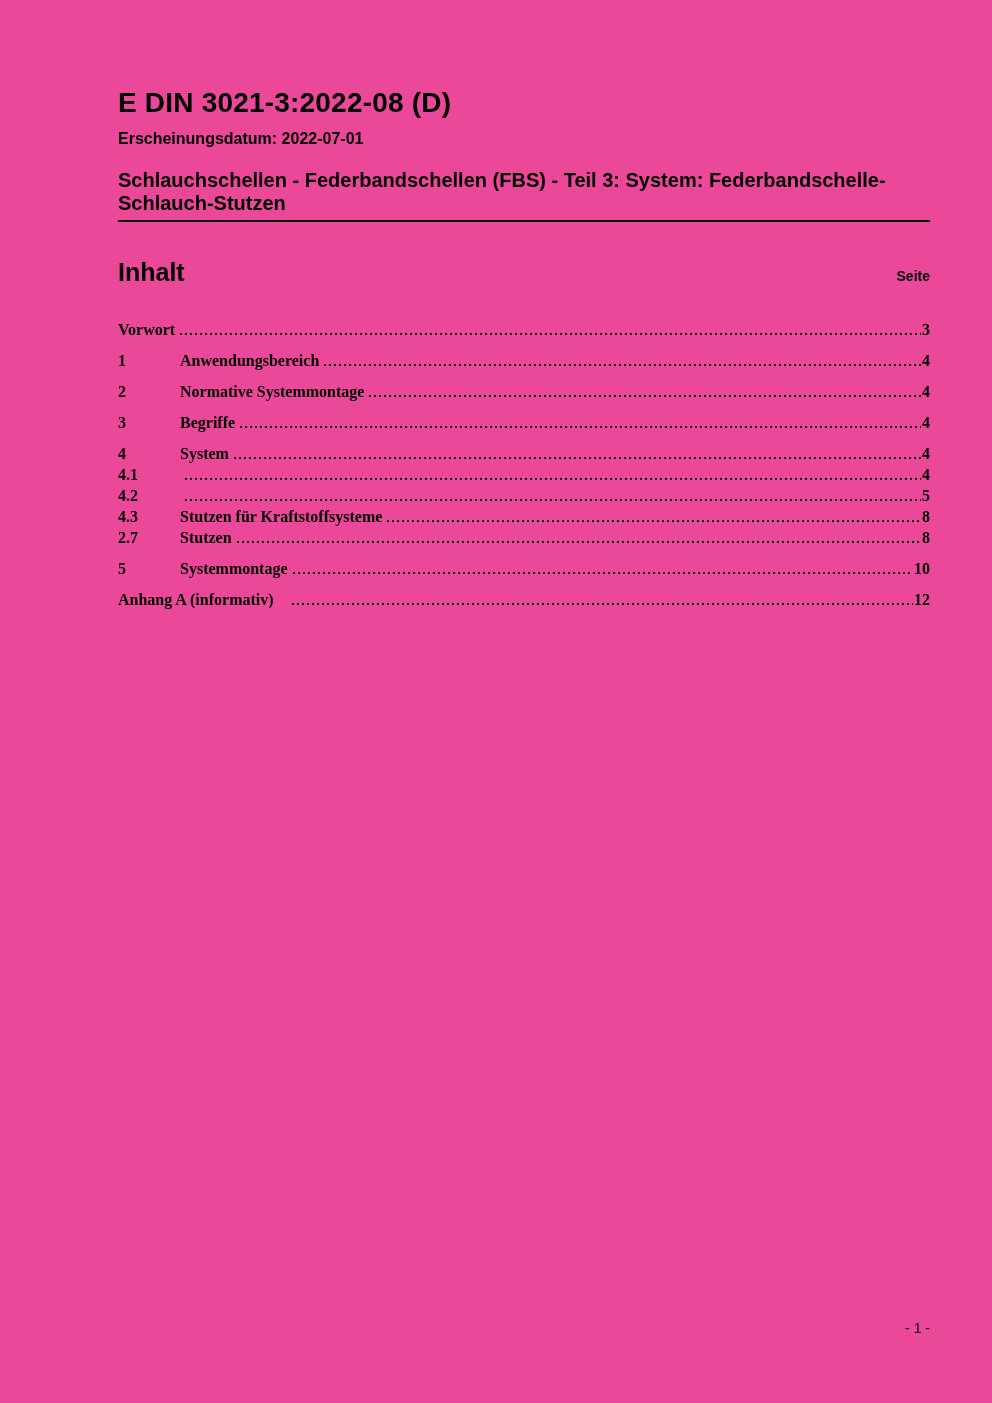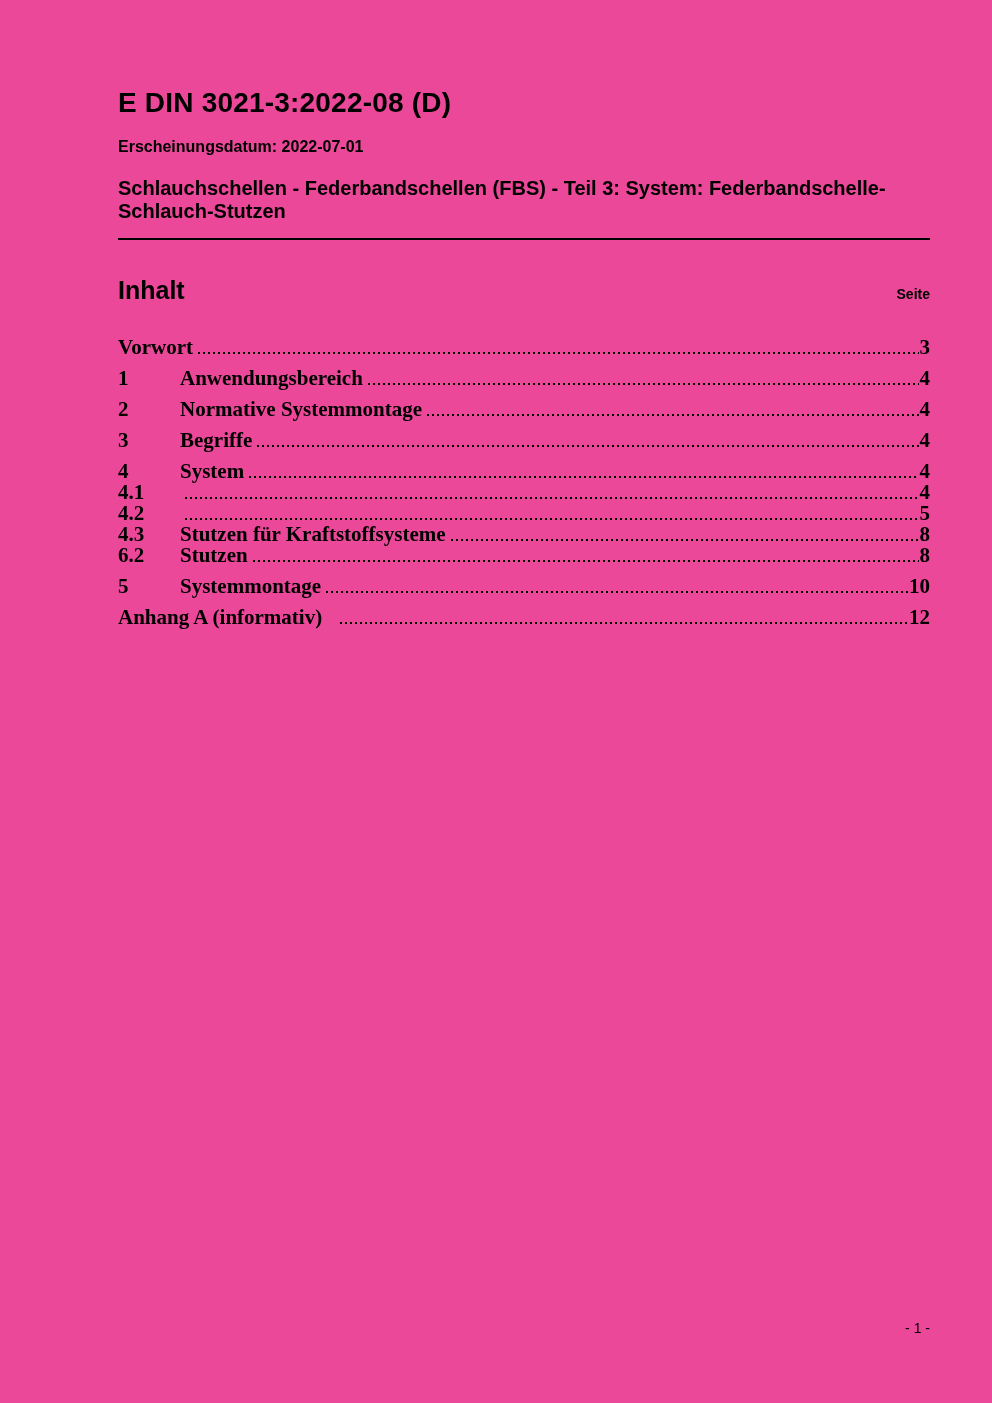--- a/index.html
+++ b/index.html
@@ -20,30 +20,30 @@
     top: 0;
   }
   .doc-title {
     margin-top: 88px;
     font-size: 28px;
     font-weight: bold;
     letter-spacing: 0.2px;
     line-height: 1.05;
   }
   .pub-date {
-    margin-top: 21px;
+    margin-top: 13px;
     font-size: 16px;
     font-weight: bold;
   }
   .subject {
     margin-top: 21px;
     font-size: 20px;
     font-weight: bold;
     line-height: 23px;
-    padding-bottom: 15px;
+    padding-bottom: 5px;
     border-bottom: 2px solid #000;
   }
   .toc-head {
     margin-top: 36px;
     display: flex;
     align-items: baseline;
     justify-content: space-between;
     text-align: center;
   }
   .toc-title {
@@ -51,21 +51,21 @@
     font-weight: bold;
   }
   .toc-page-col {
     font-size: 14px;
     font-weight: bold;
   }
   .toc {
     margin-top: 32px;
     font-family: "Liberation Serif", serif;
     font-weight: bold;
-    font-size: 21px;
+    font-size: 16px;
   }
   .toc-row {
     display: flex;
     align-items: baseline;
     height: 21px;
     line-height: 21px;
     cursor: pointer;
   }
   .toc-row.spaced { margin-top: 10px; }
   .toc-num { width: 62px; flex: 0 0 auto; }
@@ -154,21 +154,21 @@
       </div>
 
       <div class="toc-row">
         <span class="toc-num">4.3</span>
         <span class="toc-label">Stutzen für Kraftstoffsysteme</span>
         <span class="toc-dots"></span>
         <span class="toc-page">8</span>
       </div>
 
       <div class="toc-row">
-        <span class="toc-num">6.2</span>
+        <span class="toc-num">2.7</span>
         <span class="toc-label">Stutzen</span>
         <span class="toc-dots"></span>
         <span class="toc-page">8</span>
       </div>
 
       <div class="toc-row spaced">
         <span class="toc-num">5</span>
         <span class="toc-label">Systemmontage</span>
         <span class="toc-dots"></span>
         <span class="toc-page">10</span>

